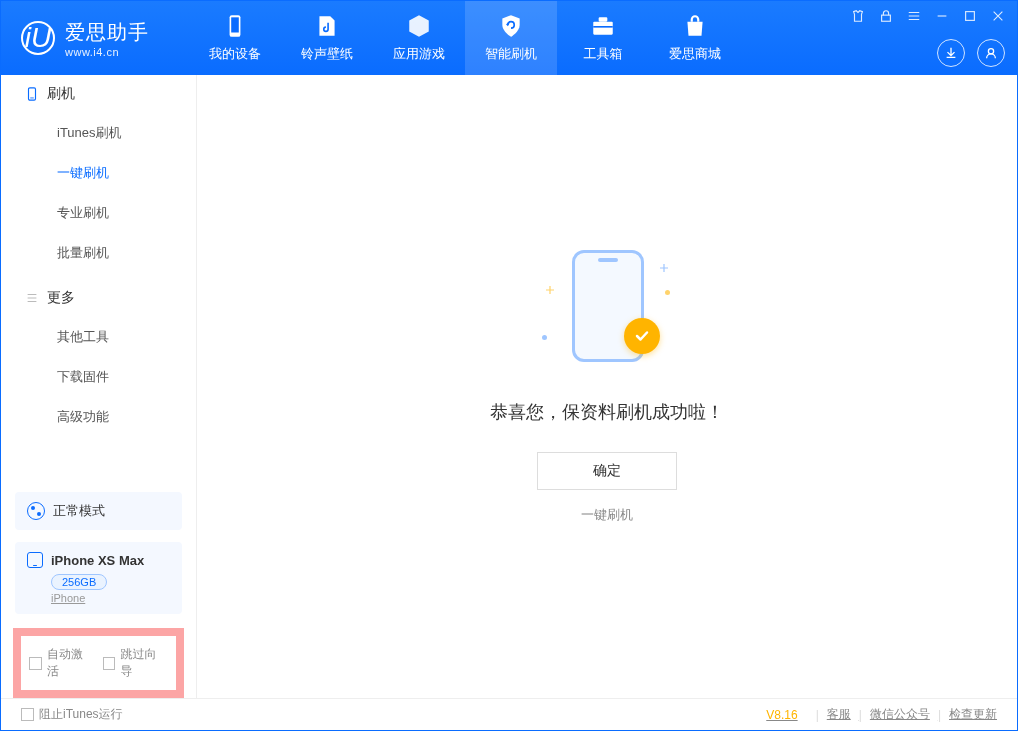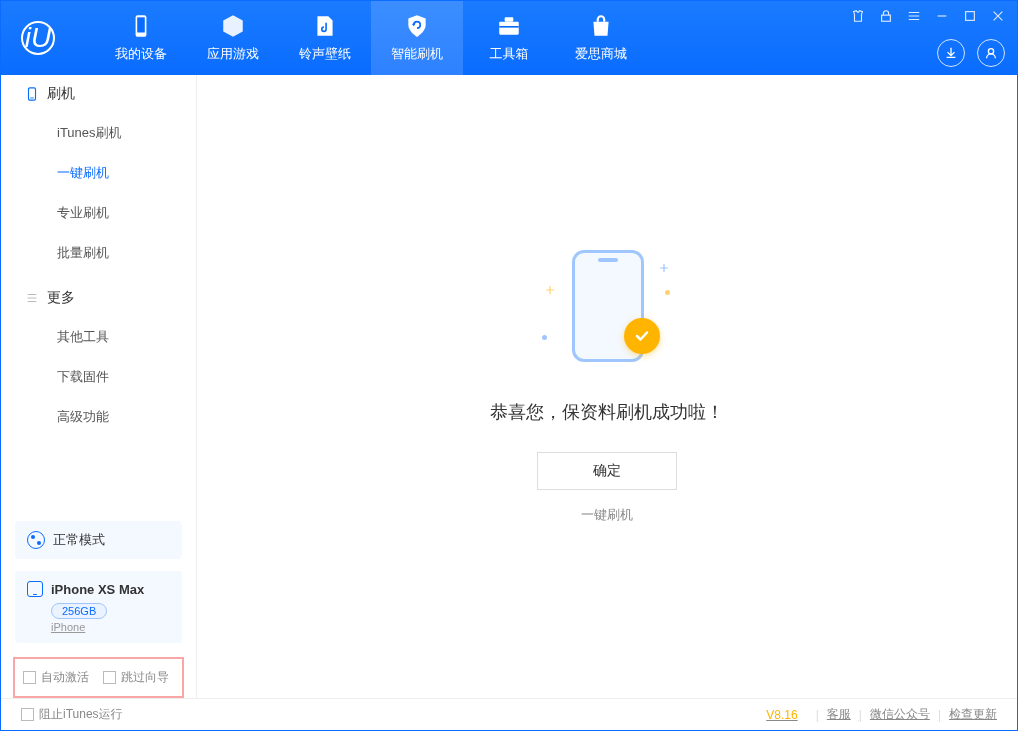--- a/index.html
+++ b/index.html
@@ -33,21 +33,21 @@
 .mode-card, .device-card { margin: 6px 14px; background: #f4f8ff; border-radius: 4px; padding: 10px 12px; font-size: 13px; }
 .mode-card { display: flex; align-items: center; gap: 8px; color: #333; }
 .mode-dot { width: 18px; height: 18px; border: 1.5px solid #0a6cff; border-radius: 50%; position: relative; }
 .mode-dot::after { content: ""; position: absolute; top: 3px; left: 3px; width: 4px; height: 4px; background: #0a6cff; border-radius: 50%; }
 .mode-dot::before { content: ""; position: absolute; bottom: 3px; right: 3px; width: 4px; height: 4px; background: #0a6cff; border-radius: 50%; }
 .device-card .dev-row { display: flex; align-items: center; gap: 8px; font-weight: 600; color: #333; }
 .dev-icon { width: 16px; height: 16px; border: 1.5px solid #0a6cff; border-radius: 3px; position: relative; }
 .dev-icon::after { content: ""; position: absolute; bottom: 1px; left: 50%; transform: translateX(-50%); width: 4px; height: 1.5px; background: #0a6cff; border-radius: 1px; }
 .dev-badge { display: inline-block; margin: 6px 0 2px 24px; font-size: 11px; color: #0a6cff; border: 1px solid #9fc6ff; border-radius: 10px; padding: 1px 10px; background: #eaf3ff; }
 .dev-type { margin-left: 24px; font-size: 11px; color: #999; text-decoration: underline; }
-.opt-row { border: 2px solid #fca5a5; margin: 8px 12px 0 12px; padding: 10px 8px; display: flex; gap: 14px; align-items: center; }
+.opt-row { border: 8px solid #fca5a5; margin: 8px 12px 0 12px; padding: 10px 8px; display: flex; gap: 8px; align-items: center; }
 .chk { display: flex; align-items: center; gap: 5px; font-size: 12px; color: #888; cursor: pointer; }
 .chk-box { width: 13px; height: 13px; border: 1px solid #bbb; background: #fff; }
 
 .main { flex: 1; display: flex; flex-direction: column; align-items: center; justify-content: center; position: relative; }
 .success-illus { position: relative; width: 130px; height: 120px; margin-bottom: 30px; }
 .phone { position: absolute; left: 30px; top: 0; width: 72px; height: 112px; border: 3px solid #9fc6ff; border-radius: 12px; background: #f4f9ff; }
 .phone::before { content: ""; position: absolute; top: 5px; left: 50%; transform: translateX(-50%); width: 20px; height: 4px; background: #9fc6ff; border-radius: 2px; }
 .check-badge { position: absolute; right: 12px; bottom: 16px; width: 36px; height: 36px; background: #ffb400; border-radius: 50%; display: flex; align-items: center; justify-content: center; box-shadow: 0 2px 6px rgba(255,180,0,.4); }
 .check-badge svg { width: 18px; height: 18px; }
 .spark { position: absolute; width: 8px; height: 8px; }
@@ -69,47 +69,51 @@
 .ver { color: #ffb400; margin-right: 10px; }
 </style>
 </head>
 <body>
 
 <div class="window">
 
   <div class="titlebar">
     <div class="logo-block">
       <div class="logo-icon">iU</div>
+      <div>
+        <div class="logo-text">爱思助手</div>
+        <div class="logo-sub">www.i4.cn</div>
+      </div>
     </div>
     <div class="nav">
       <div class="nav-item">
         <div class="nav-icon">
             <svg viewBox="0 0 24 24">
               <rect x="7" y="2" width="10" height="20" rx="2" fill="#fff"></rect>
               <rect x="8.5" y="4" width="7" height="14" fill="#0a6cff"></rect>
             </svg>
           </div>
         <span>我的设备</span>
       </div>
       <div class="nav-item">
         <div class="nav-icon">
             <svg viewBox="0 0 24 24">
-              <path d="M12 2 L21 7 L12 12 L3 7 Z M3 7 L3 17 L12 22 L12 12 Z M21 7 L21 17 L12 22 L12 12 Z" fill="#fff" fill-opacity=".9"></path>
-            </svg>
-          </div>
-        <span>应用游戏</span>
-      </div>
-      <div class="nav-item">
-        <div class="nav-icon">
-            <svg viewBox="0 0 24 24">
               <path d="M5 3 L15 3 L19 7 L19 21 L5 21 Z" fill="#fff"></path>
               <path d="M13 9 L13 15 A2 2 0 1 1 11 13" stroke="#0a6cff" stroke-width="1.5" fill="none"></path>
             </svg>
           </div>
         <span>铃声壁纸</span>
+      </div>
+      <div class="nav-item">
+        <div class="nav-icon">
+            <svg viewBox="0 0 24 24">
+              <path d="M12 2 L21 7 L12 12 L3 7 Z M3 7 L3 17 L12 22 L12 12 Z M21 7 L21 17 L12 22 L12 12 Z" fill="#fff" fill-opacity=".9"></path>
+            </svg>
+          </div>
+        <span>应用游戏</span>
       </div>
       <div class="nav-item active">
         <div class="nav-icon">
             <svg viewBox="0 0 24 24">
               <path d="M12 2 L20 5 L20 11 C20 17 12 22 12 22 C12 22 4 17 4 11 L4 5 Z" fill="#fff"></path>
               <path d="M9 11 A3 3 0 1 1 12 14" stroke="#0a6cff" stroke-width="1.5" fill="none"></path>
               <path d="M8 10 L9 11 L10 9" stroke="#0a6cff" stroke-width="1.5" fill="none"></path>
             </svg>
           </div>
         <span>智能刷机</span>

